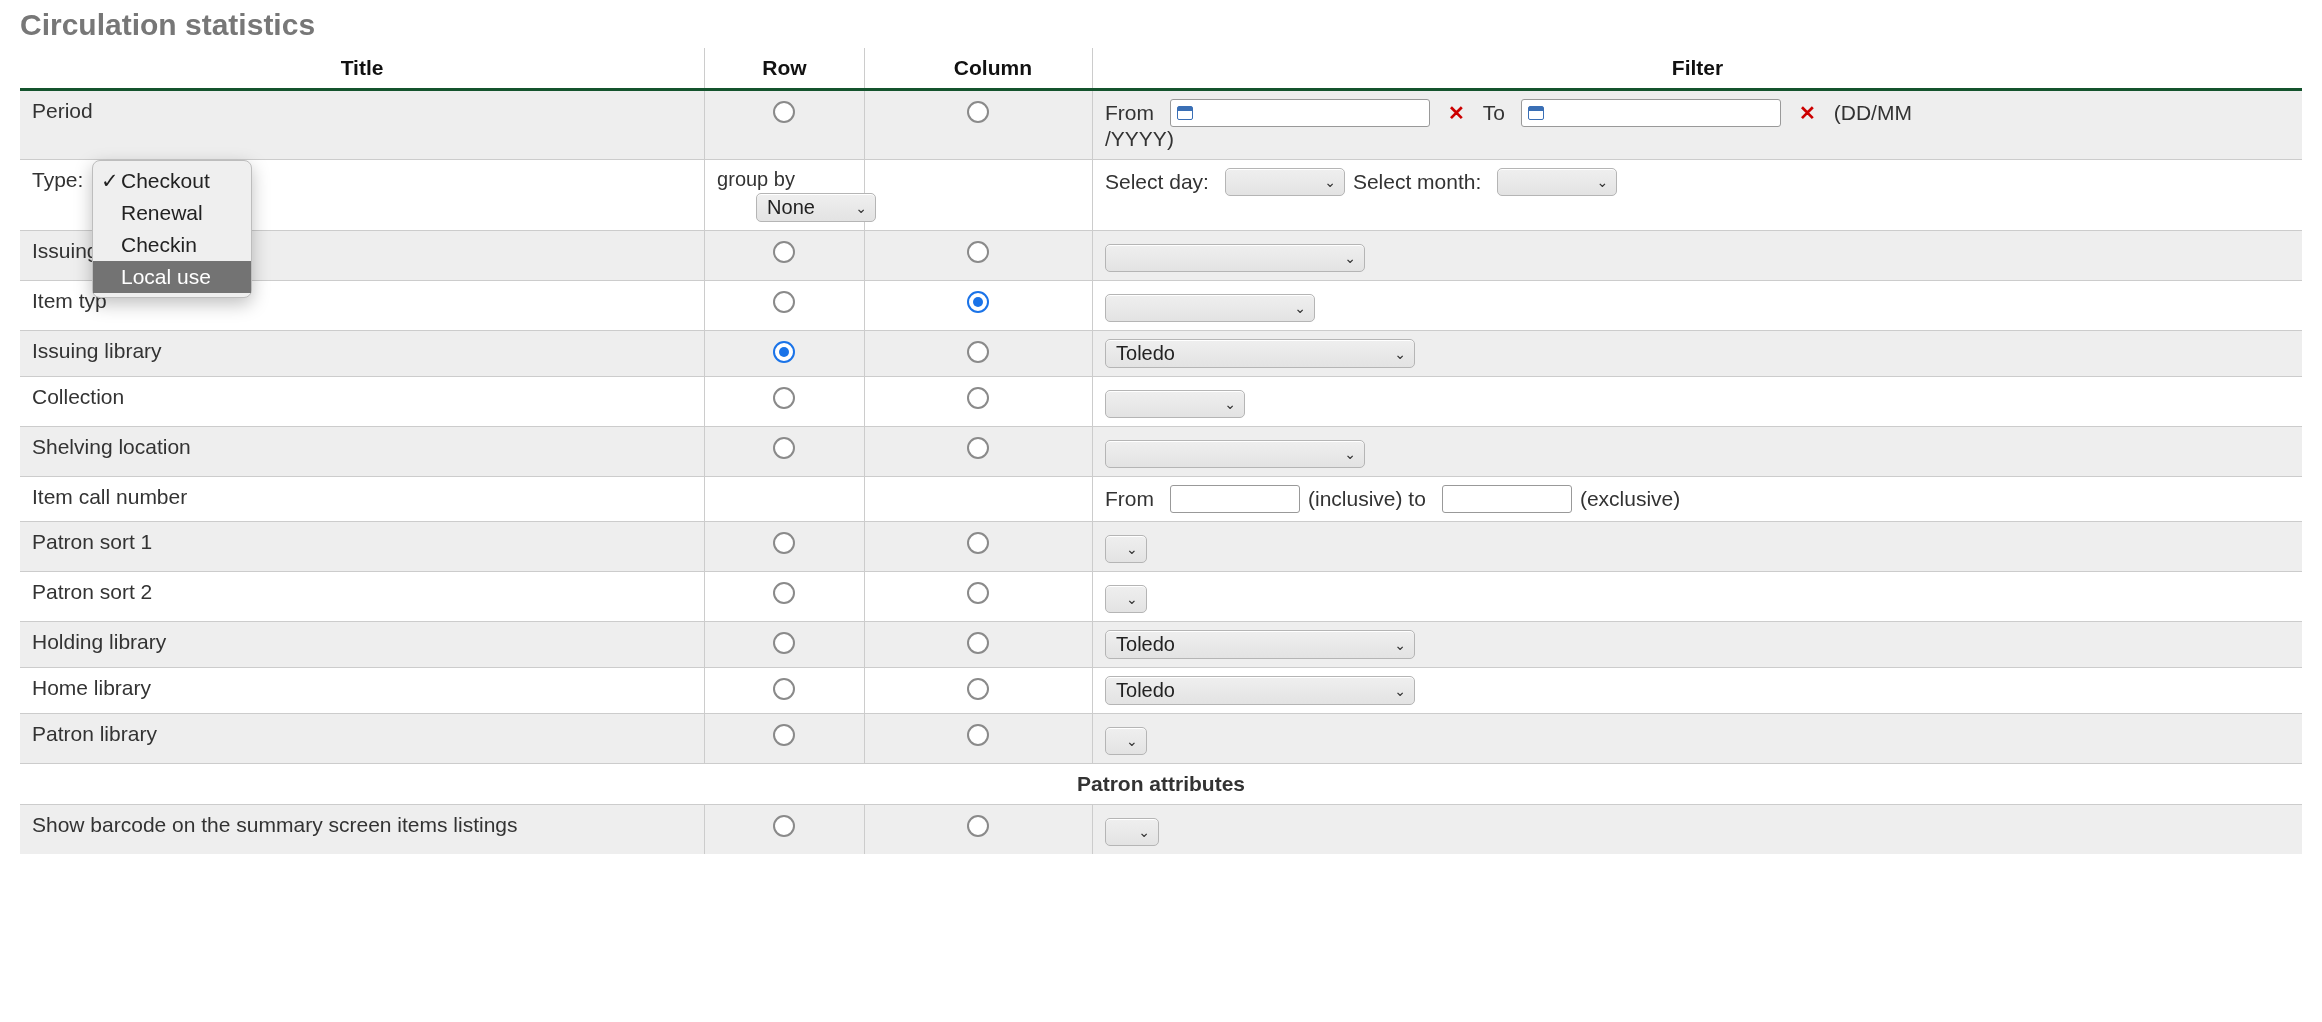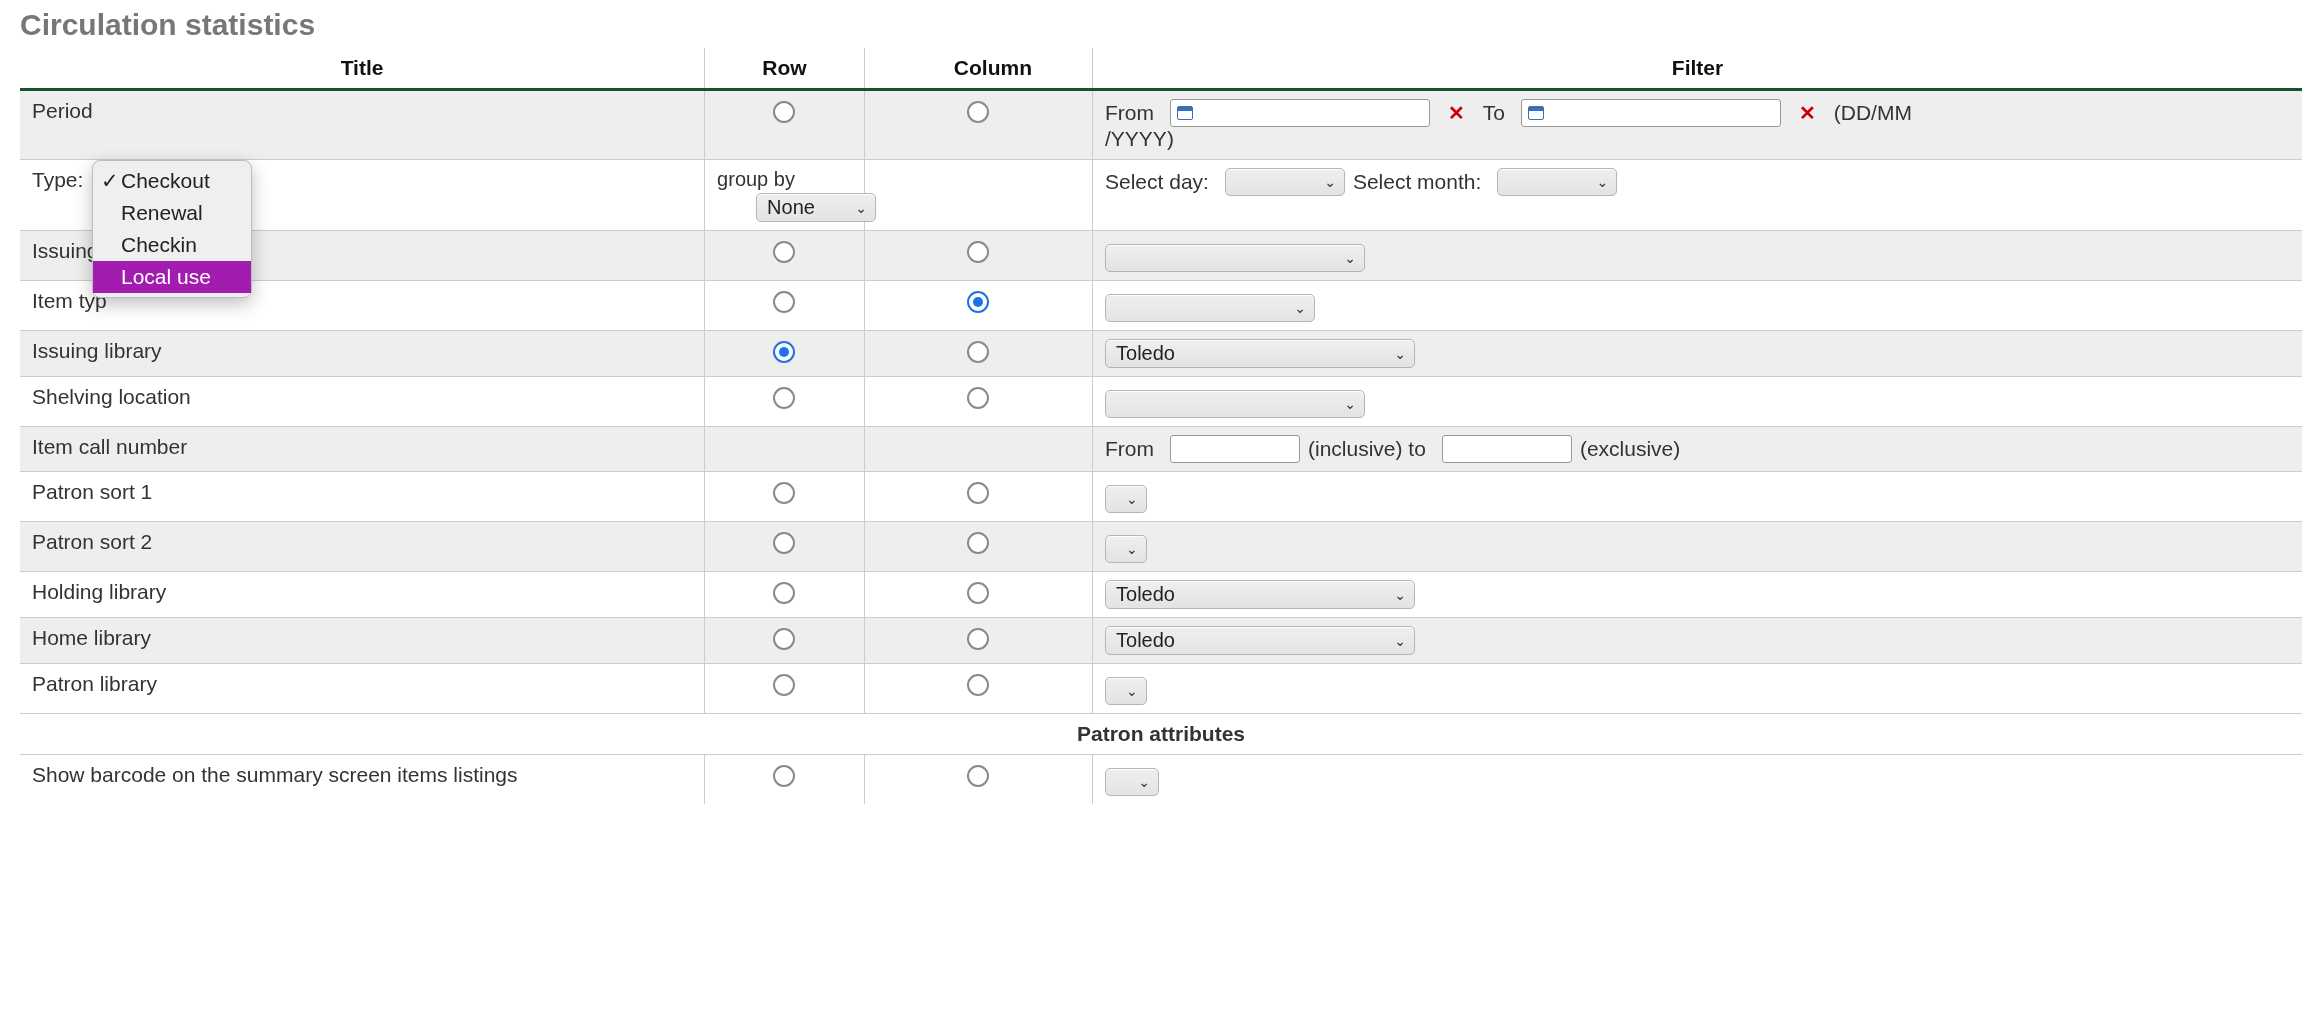--- a/index.html
+++ b/index.html
@@ -113,21 +113,21 @@
   .dropdown-pop .opt {
     display:flex; align-items:center;
     padding: 4px 18px 4px 28px;
     font-size: 21px; color:#222; position:relative;
     white-space:nowrap;
   }
   .dropdown-pop .opt .check {
     position:absolute; left:8px;
   }
   .dropdown-pop .opt.highlight {
-    background:#a21caf; color:#fff;
+    background:#737373; color:#fff;
   }
   
   .section-header td {
     background:#fff !important;
     text-align:center; font-weight:800; color:#111;
     border-top:1px solid #ccc;
   }
   
   .title-cell-wrap { position:relative; }
   
@@ -246,20 +246,31 @@
       <td class="cell-row"><span class="radio-outer checked"></span></td>
       <td class="cell-col"><span class="radio-outer"></span></td>
       <td class="cell-filter">
         <span class="sel w-310">
           <span>Toledo</span>
           <span class="chev">⌄</span>
         </span>
       </td>
     </tr>
 
+    <tr>
+      <td>Collection</td>
+      <td class="cell-row"><span class="radio-outer"></span></td>
+      <td class="cell-col"><span class="radio-outer"></span></td>
+      <td class="cell-filter">
+        <span class="sel w-140">
+            <span></span>
+            <span class="chev">⌄</span>
+          </span>
+      </td>
+    </tr>
 
     <tr>
       <td>Shelving location</td>
       <td class="cell-row"><span class="radio-outer"></span></td>
       <td class="cell-col"><span class="radio-outer"></span></td>
       <td class="cell-filter">
         <span class="sel w-260">
             <span></span>
             <span class="chev">⌄</span>
           </span>

